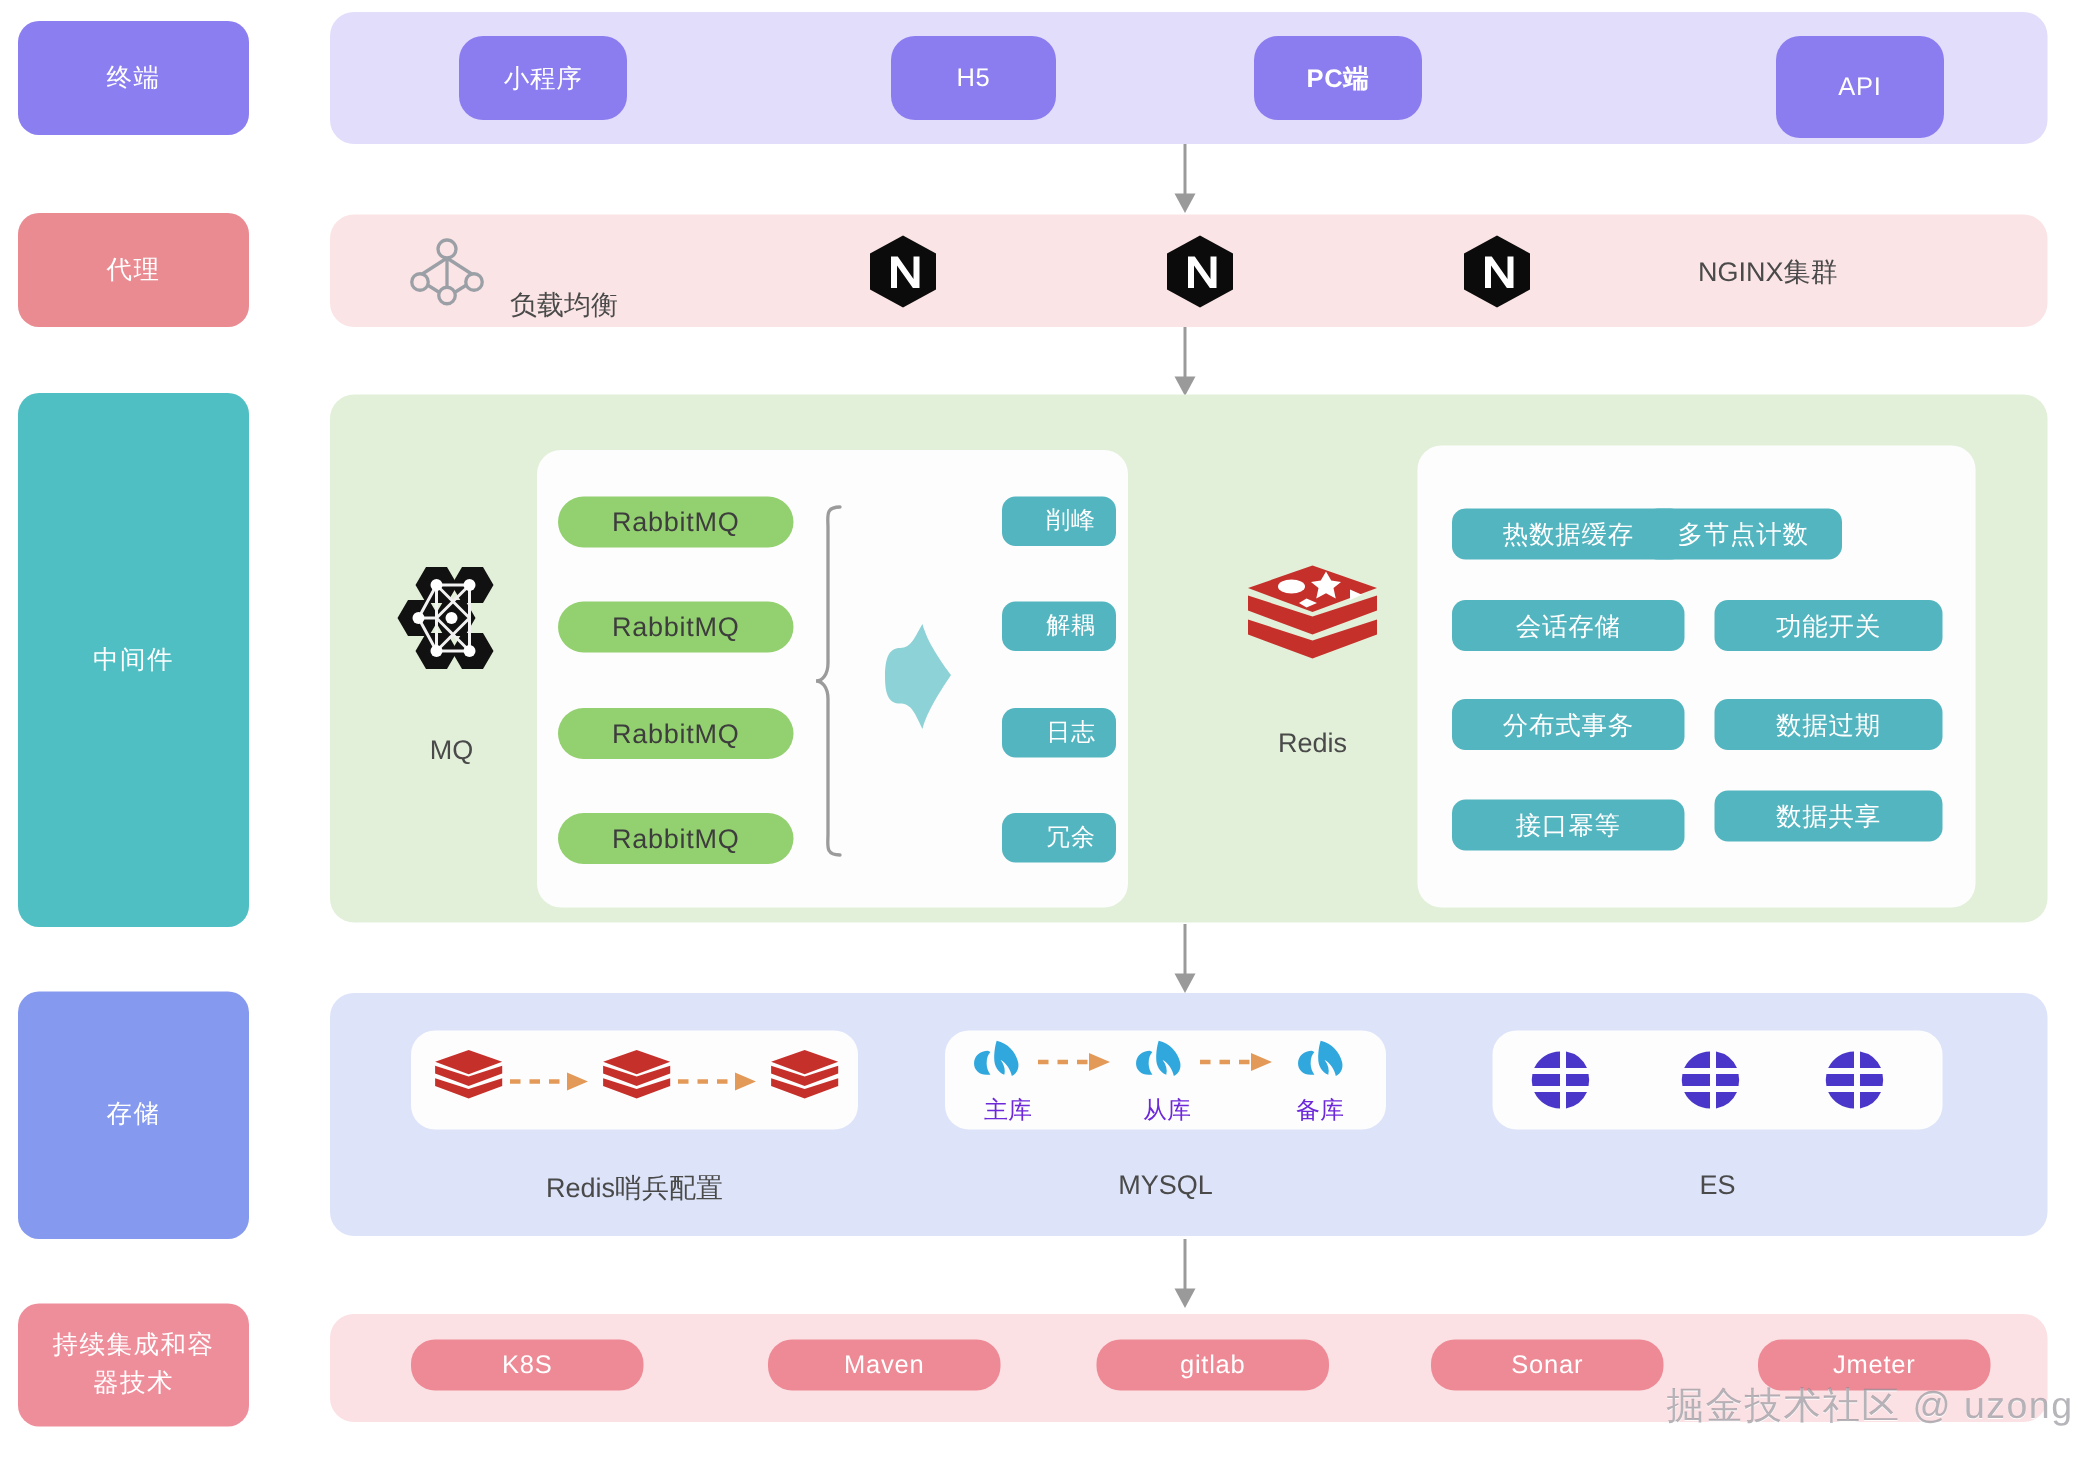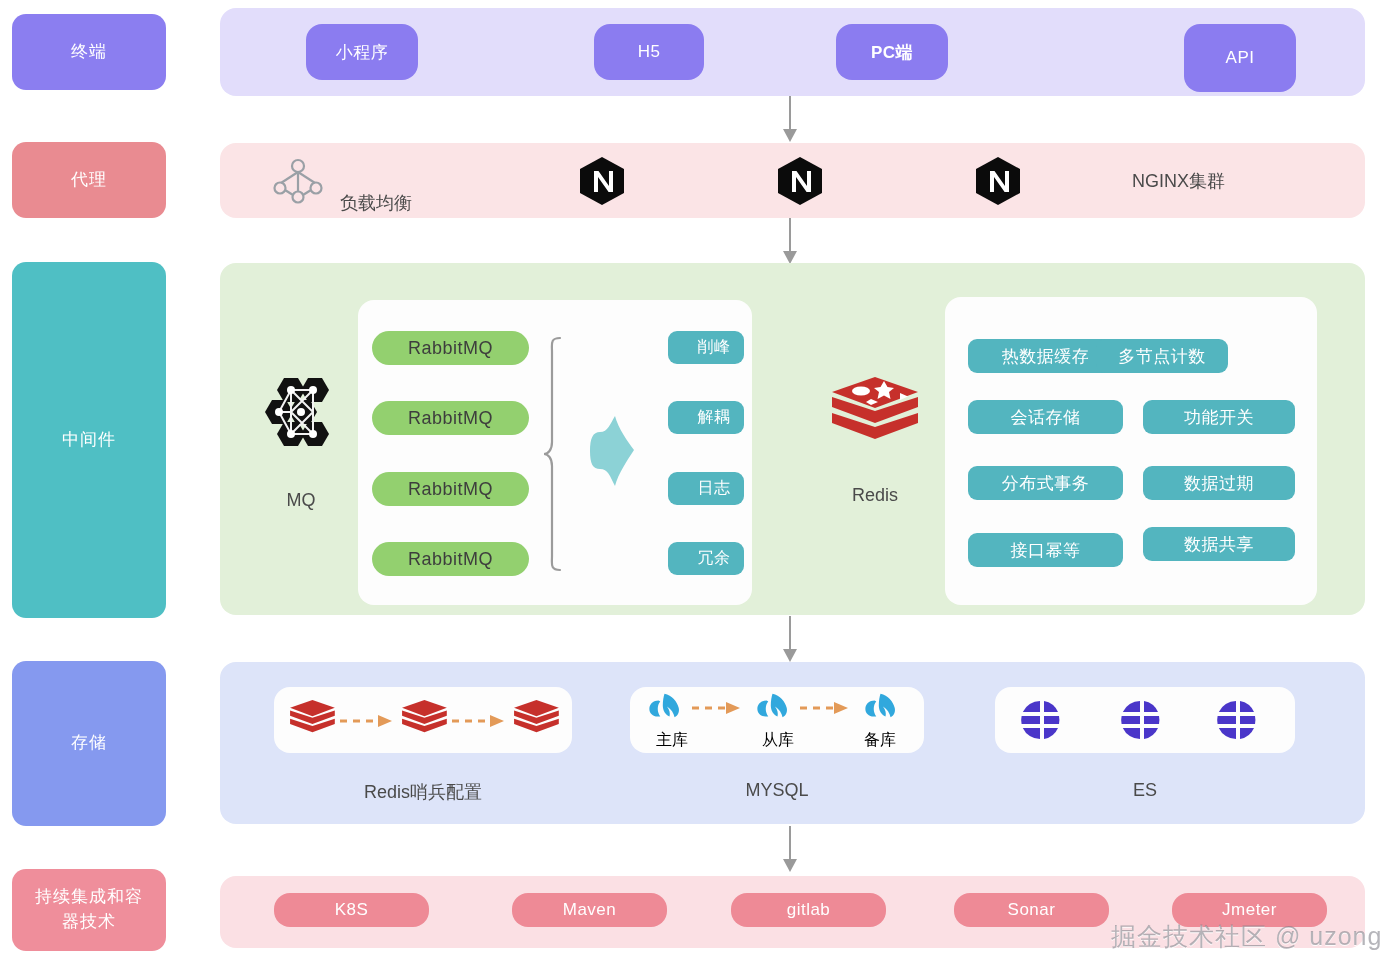--- a/index.html
+++ b/index.html
@@ -56,21 +56,21 @@
   .pill-pink   { background: #ee8a96; }
   .pill-green  { background: #93d06f; color: #3d3d3d; border-radius: 18px; font-size: 18px; }
   .pill-teal   { background: #53b5bf; border-radius: 9px; font-size: 16px; padding-left: 16px; }
   .pill-teal2  { background: #53b5bf; border-radius: 9px; font-size: 17px; }
 
   
   .card { background: #fdfdfd; border-radius: 16px; }
 
   
   .label { color: #4a4a4a; font-size: 18px; }
-  .label-sm { color: #000000; font-size: 16px; }
+  .label-sm { color: #6d28d9; font-size: 16px; }
 
   
   .watermark {
     color: rgba(120,120,130,.55);
     font-size: 25px;
     letter-spacing: 1px;
     text-shadow: 0 1px 0 rgba(255,255,255,.85);
     white-space: nowrap;
   }
   svg { display: block; overflow: visible; }

